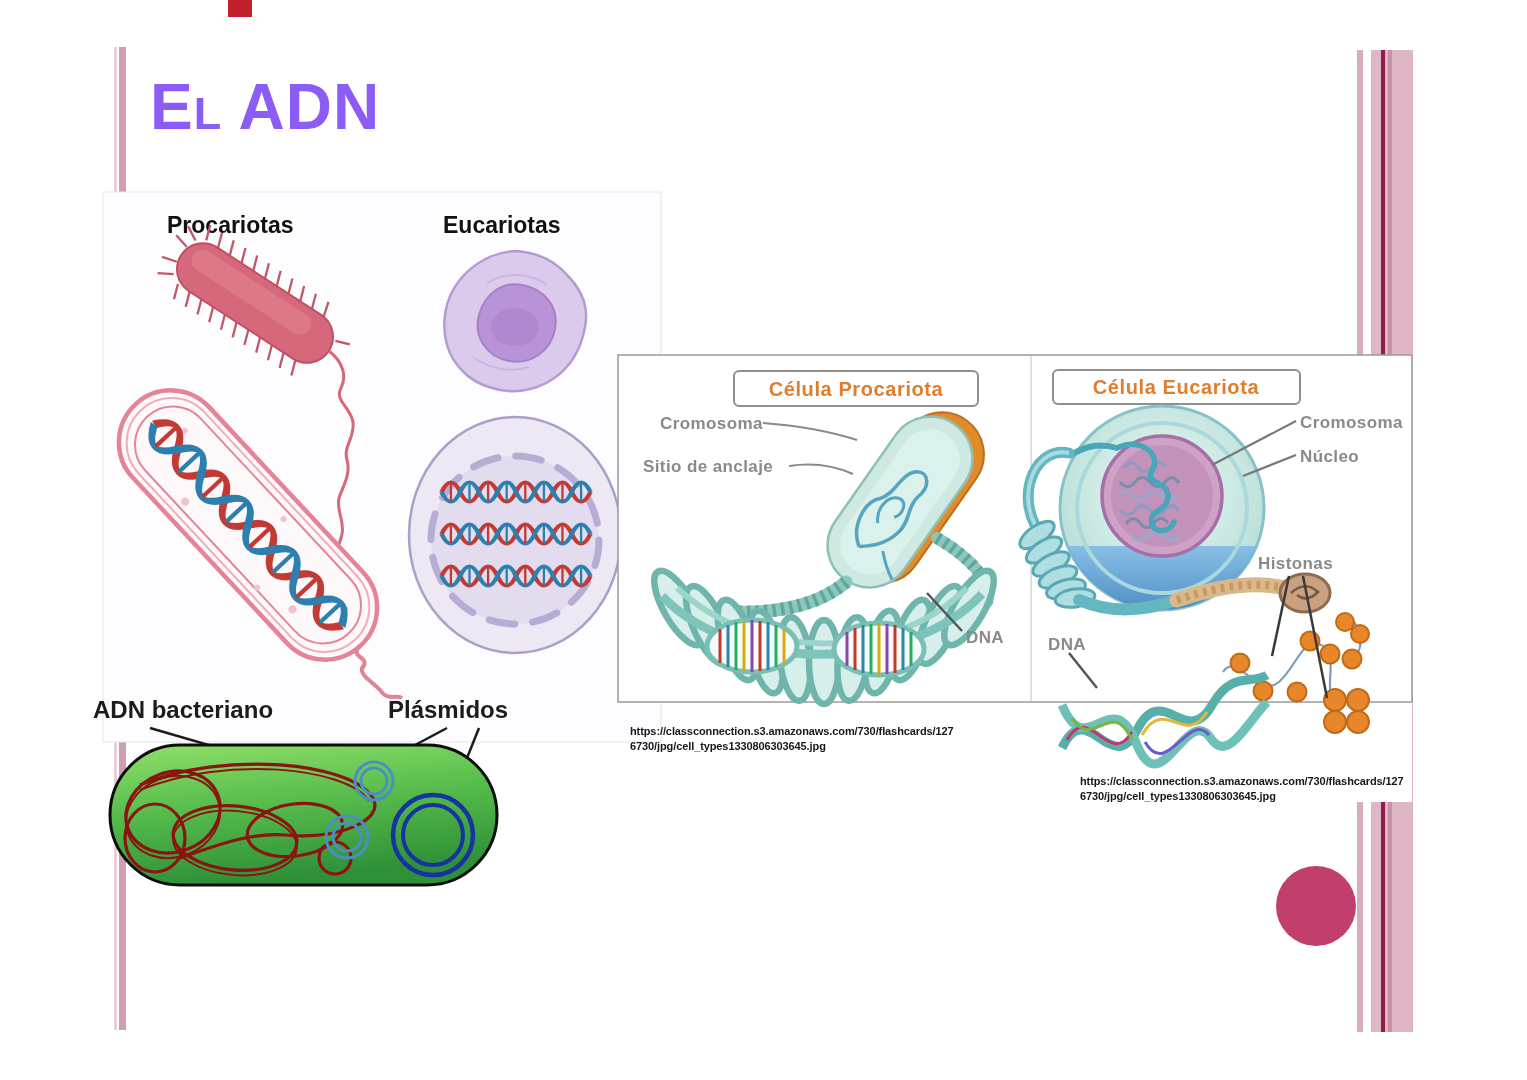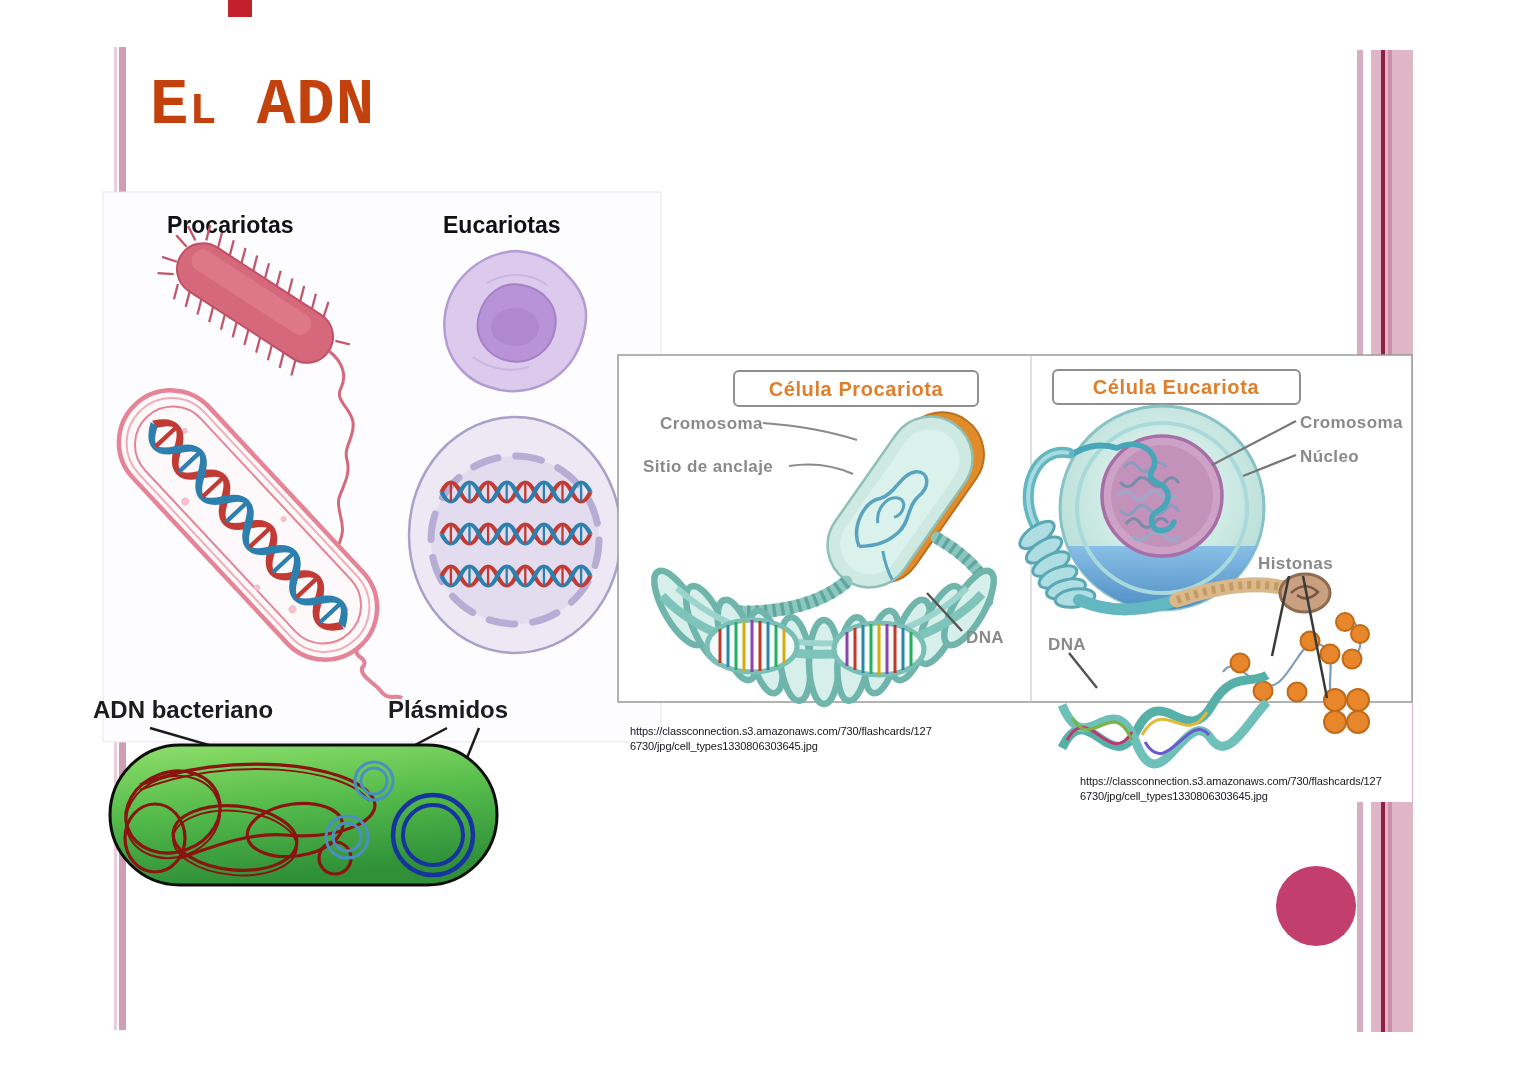--- a/index.html
+++ b/index.html
@@ -10,32 +10,32 @@
   .stripe{position:absolute;top:47px;height:983px;}
   .stripe-left-thin{left:114px;width:3px;background:#e9cdd9;}
   .stripe-left-main{left:119px;width:7px;background:#cf9db6;}
   .stripe-right-thin{left:1357px;top:50px;width:6px;height:982px;background:#d9adc1;}
   .stripe-right-band{left:1371px;top:50px;width:42px;height:982px;background:#dfb6c6;}
   .band-crimson{position:absolute;left:10px;top:0;width:4px;height:100%;background:#8e2045;}
   .band-pink{position:absolute;left:17px;top:0;width:4px;height:100%;background:#cb8fa9;}
   .red-bar{position:absolute;left:228px;top:0;width:24px;height:17px;background:#c2202d;}
   .accent-circle{position:absolute;left:1276px;top:866px;width:80px;height:80px;border-radius:50%;background:#c23e6c;}
   
-  .slide-title{position:absolute;left:150px;top:70px;font-family:Liberation Mono, monospace;
-               font-variant:small-caps;font-weight:600;font-size:64px;color:#c2410c;letter-spacing:1px;}
+  .slide-title{position:absolute;left:150px;top:70px;font-family:Liberation Sans, sans-serif;
+               font-variant:small-caps;font-weight:600;font-size:64px;color:#8b5cf6;letter-spacing:1px;}
   
   .left-fig{position:absolute;left:85px;top:190px;}
   .right-fig{position:absolute;left:617px;top:350px;}
   svg text{font-family:"Liberation Sans",sans-serif;}
   .fig-header{font-size:23px;font-weight:bold;fill:#111111;}
   .fig-label{font-size:24px;font-weight:bold;fill:#1c1c1c;}
   .diag-label{font-size:17px;font-weight:bold;fill:#8a8a8a;letter-spacing:.4px;}
   .diag-title{font-size:20px;font-weight:bold;fill:#df7e2c;letter-spacing:.6px;}
   
-  .caption{position:absolute;width:345px;font-size:11px;font-weight:normal;color:#16161d;
+  .caption{position:absolute;width:345px;font-size:11px;font-weight:bold;color:#16161d;
            line-height:15px;letter-spacing:-0.1px;}
   .caption-left{left:630px;top:724px;}
   .caption-right{left:1080px;top:774px;}
 </style>
 </head>
 <body>
 
 <div class="canvas">
 
   <div class="stripe stripe-left-thin"></div>

